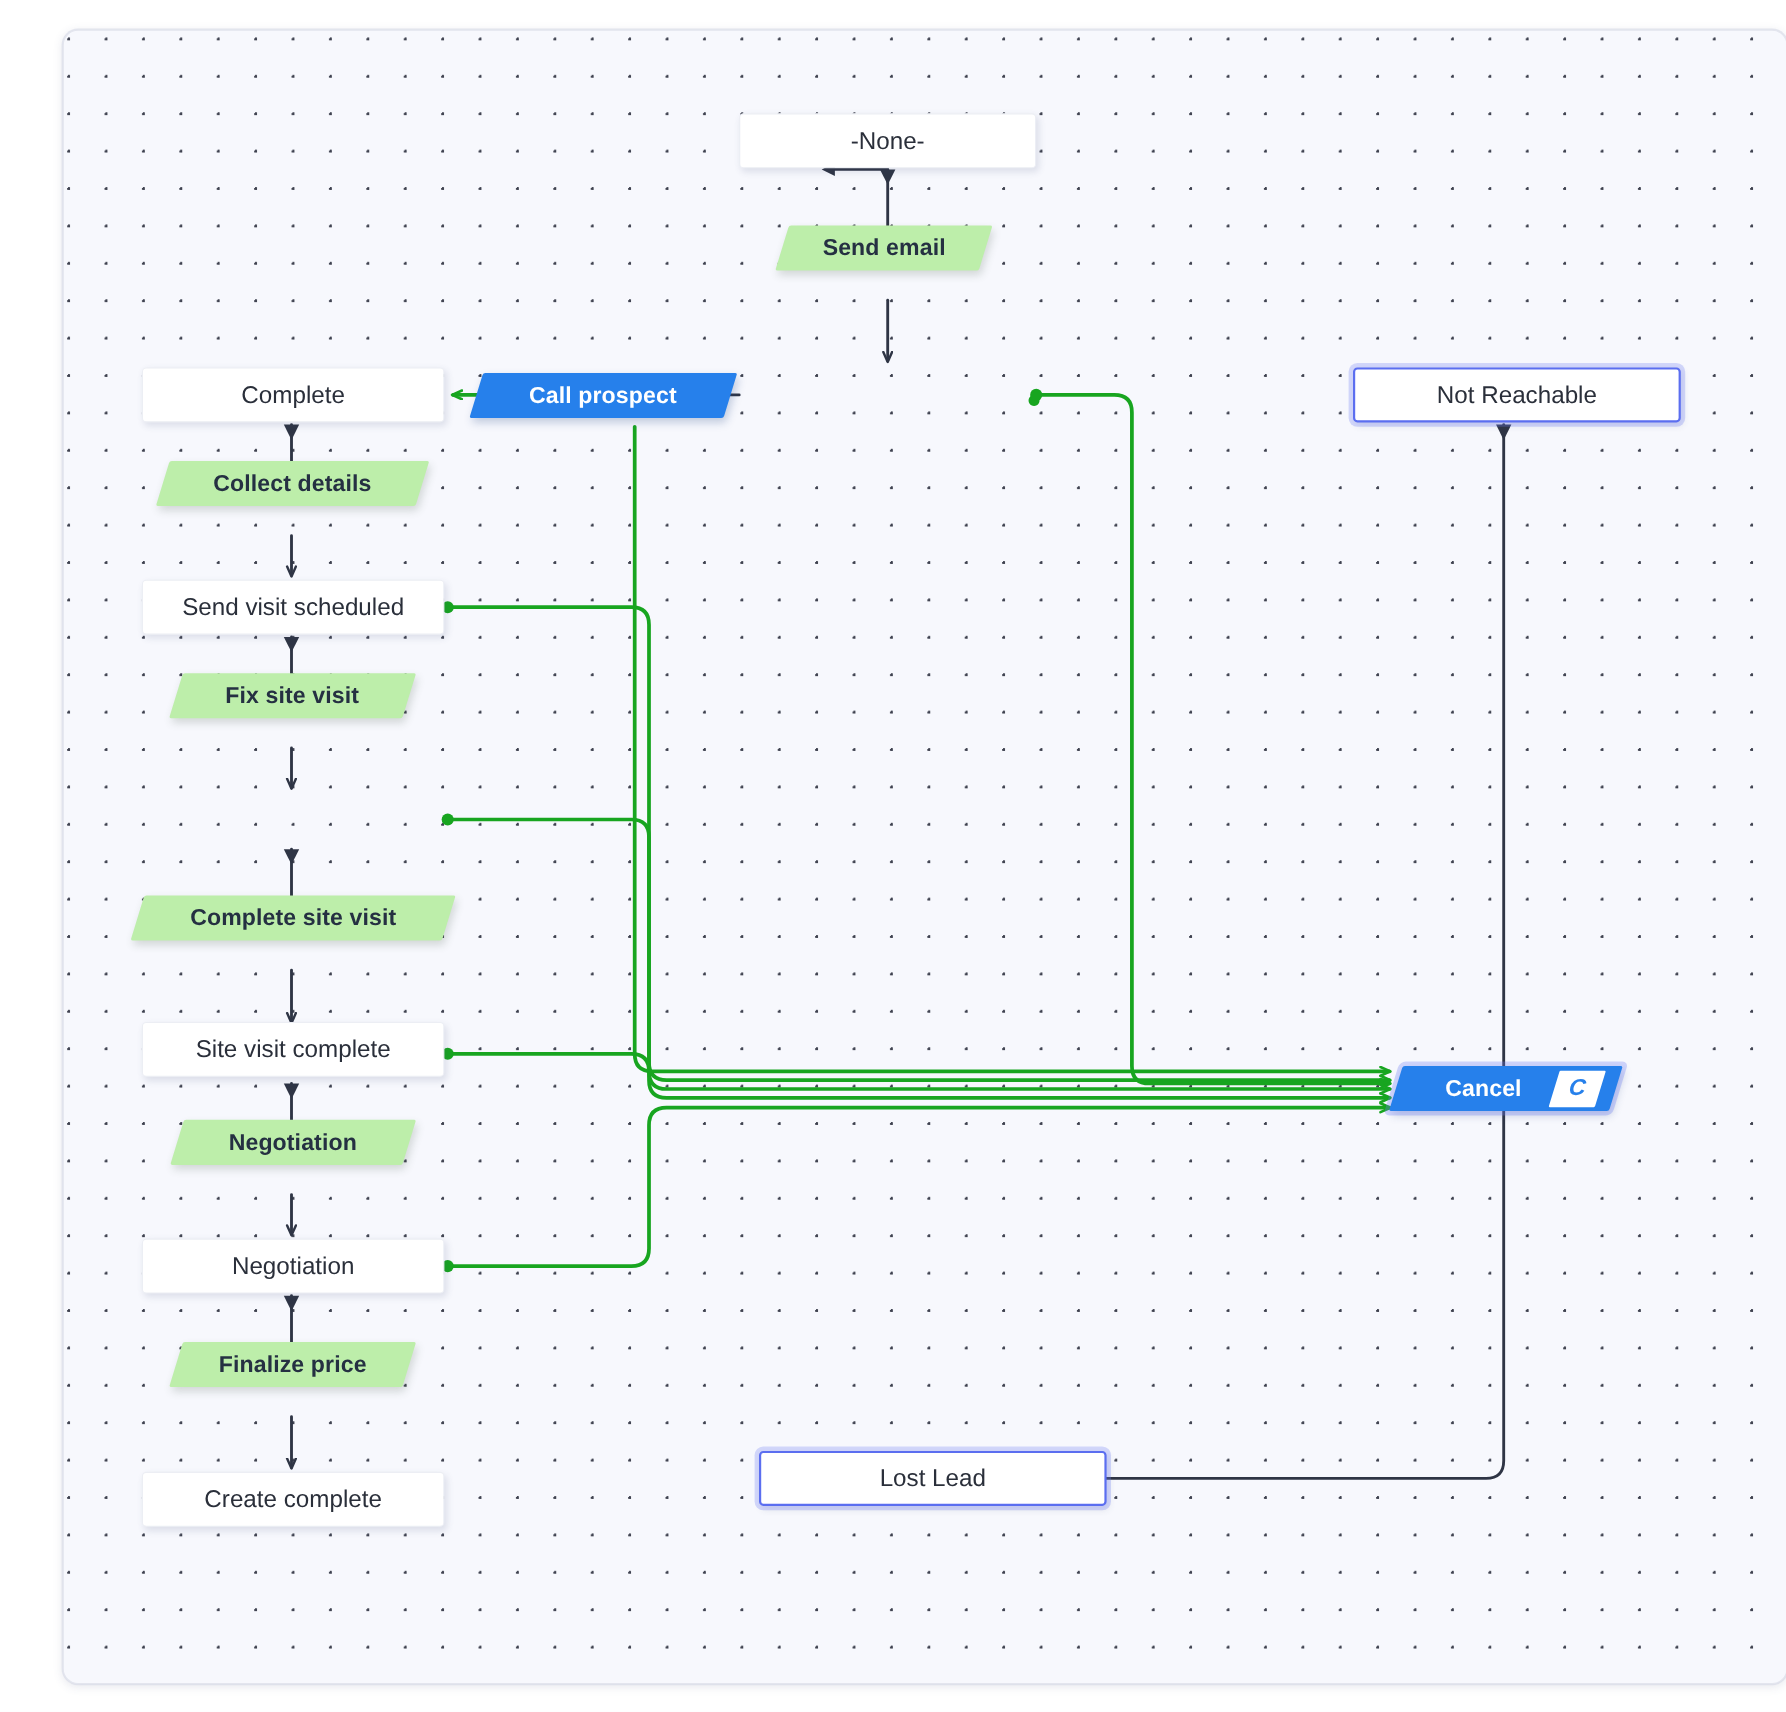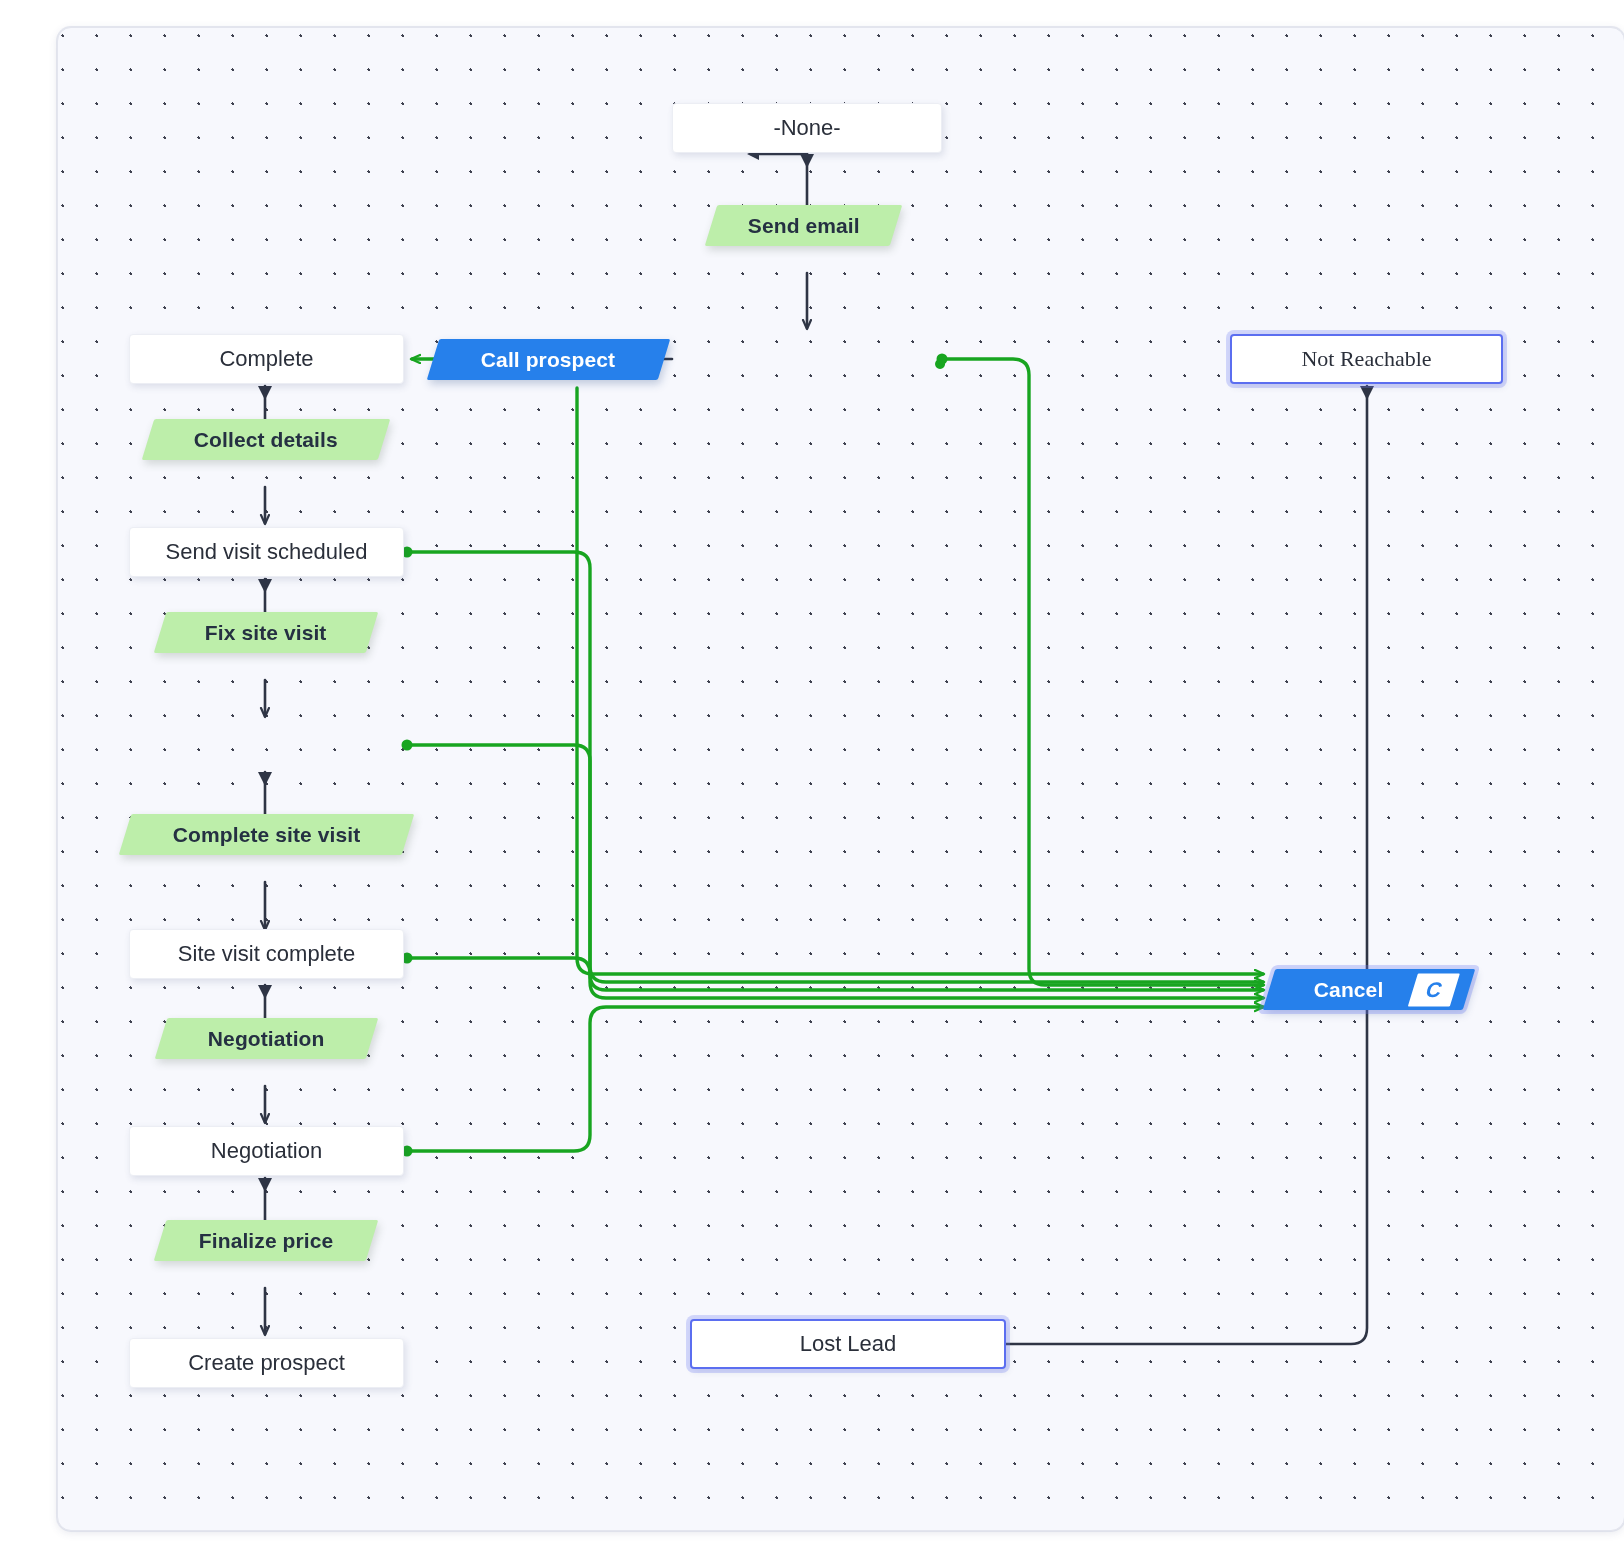--- a/index.html
+++ b/index.html
@@ -194,39 +194,39 @@
 
     <div class="node state" style="left:614px;top:75px;width:270px;">
       <span>-None-</span>
     </div>
 
     <div class="node state" style="left:71px;top:306px;width:275px;">
       <span>Complete</span>
     </div>
 
 
-    <div class="node state selected" style="left:1172px;top:306px;width:273px;font-family:Liberation Serif, serif;">
+    <div class="node state selected" style="left:1172px;top:306px;width:298px;">
       <span>Not Reachable</span>
     </div>
 
     <div class="node state" style="left:71px;top:499px;width:275px;">
       <span>Send visit scheduled</span>
     </div>
 
 
     <div class="node state" style="left:71px;top:901px;width:275px;">
       <span>Site visit complete</span>
     </div>
 
     <div class="node state" style="left:71px;top:1098px;width:275px;">
       <span>Negotiation</span>
     </div>
 
     <div class="node state" style="left:71px;top:1310px;width:275px;">
-      <span>Create prospect</span>
+      <span>Create complete</span>
     </div>
 
     <div class="node state selected" style="left:632px;top:1291px;width:316px;">
       <span>Lost Lead</span>
     </div>
 
     <div class="node trans green" style="left:653px;top:177px;width:185px;">
       <span class="lbl">Send email</span>
     </div>
 

